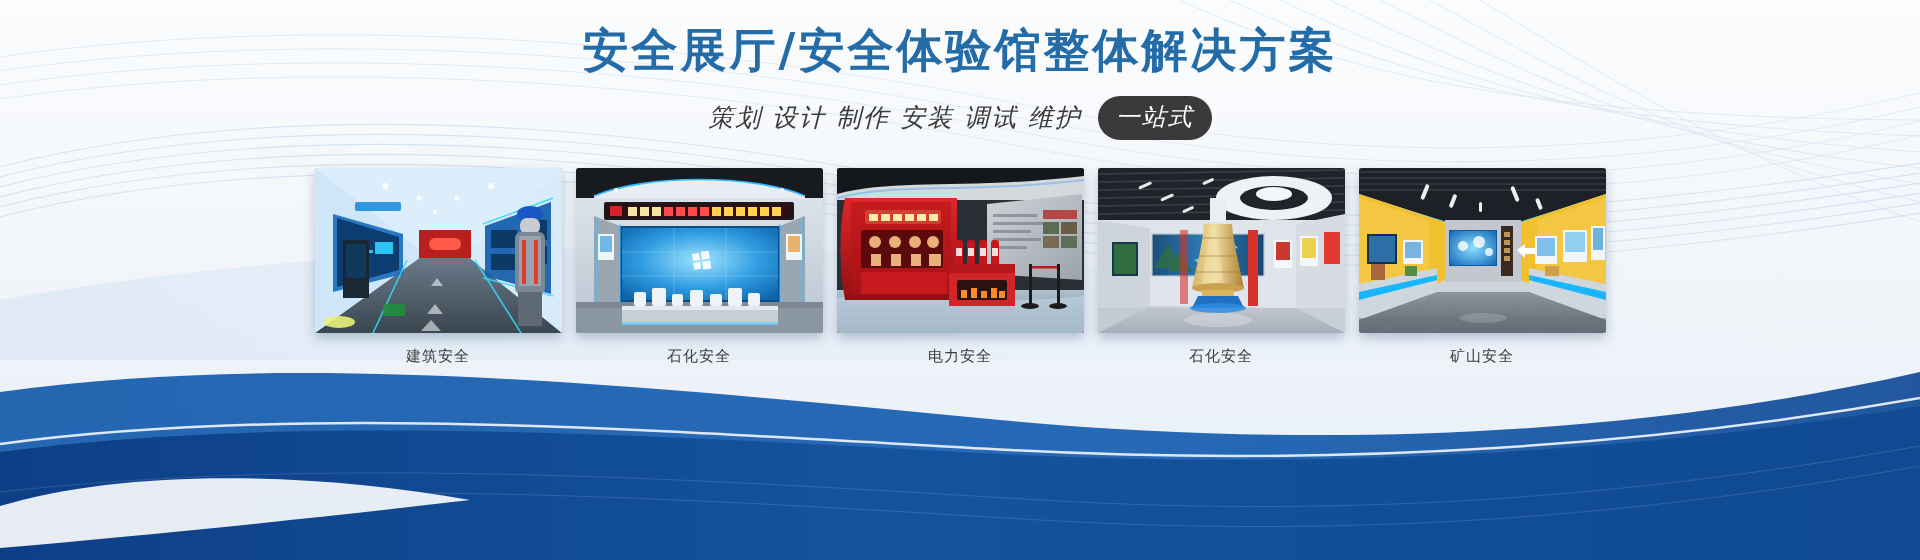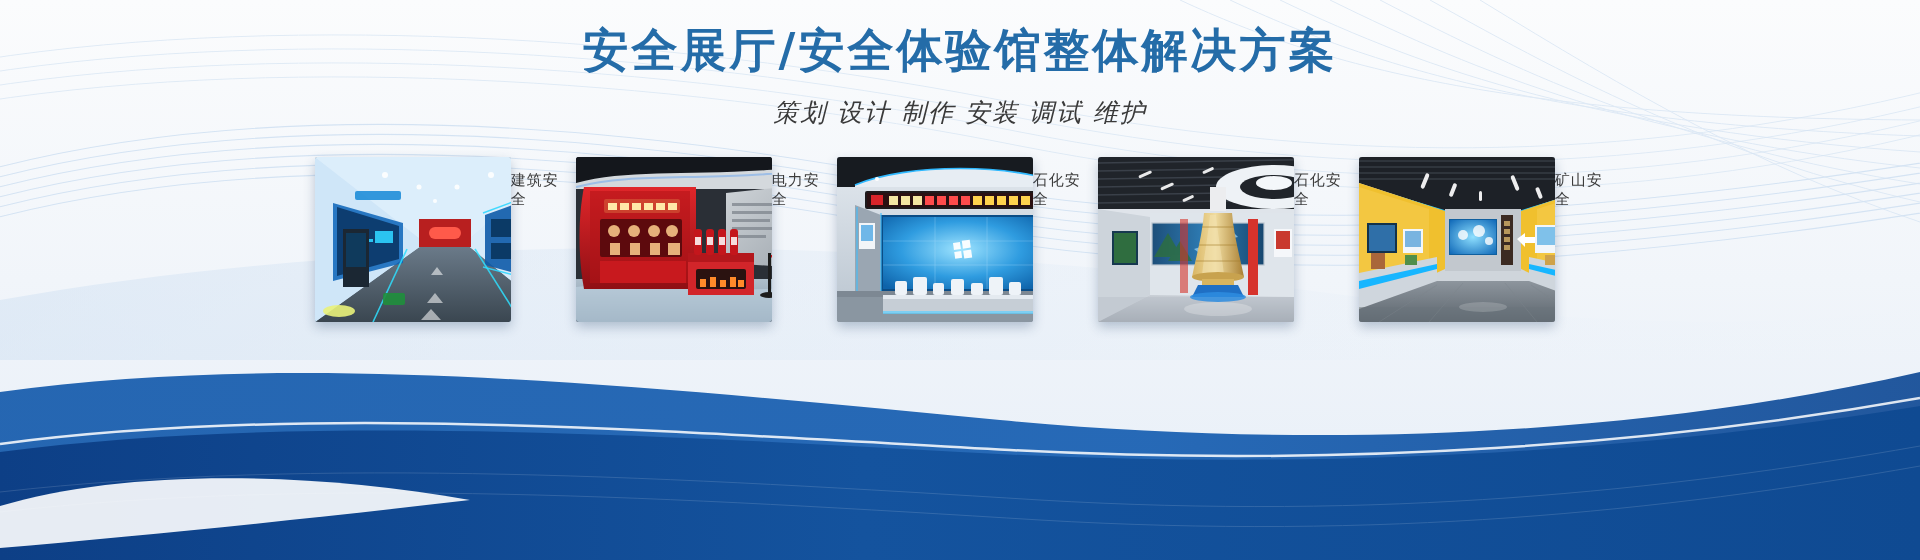--- a/index.html
+++ b/index.html
@@ -82,21 +82,22 @@
   .cards {
     margin-top: 28px;
     display: flex;
     gap: 14px;
     align-items: flex-start;
   }
 
   .card {
     width: 247px;
     display: flex;
-    flex-direction: row;
+    flex-direction: column;
+    align-items: center;
   }
 
   .card-thumb {
     width: 247px;
     height: 165px;
     border-radius: 3px;
     overflow: hidden;
     position: relative;
     box-shadow: 0 5px 12px rgba(30, 60, 100, 0.28);
     background: #20303f;
@@ -188,20 +189,21 @@
       <path d="M0,512 C 320,476 680,498 1040,520 C 1380,540 1660,512 1920,466"></path>
     </g>
   </svg>
 
   <div class="content">
 
     <div class="title">安全展厅/安全体验馆整体解决方案</div>
 
     <div class="subtitle-row">
       <span class="subtitle-text">策划 设计 制作 安装 调试 维护</span>
+      <span class="subtitle-badge">一站式</span>
     </div>
 
     <div class="cards">
 
       <div class="card">
         <div class="card-thumb">
           <svg viewBox="0 0 247 165" preserveAspectRatio="none" aria-hidden="true">
             <defs>
               <linearGradient id="c1wall" x1="0" y1="0" x2="0" y2="1">
                 <stop offset="0%" stop-color="#e8f4ff"></stop>
@@ -273,125 +275,20 @@
             </g>
             <rect x="68" y="136" width="22" height="12" rx="2" fill="#1f8f3c" opacity="0.9"></rect>
             <g fill="#ffffff" opacity="0.55">
               <polygon points="122,110 128,118 116,118"></polygon>
               <polygon points="120,136 128,146 112,146"></polygon>
               <polygon points="116,152 126,163 106,163"></polygon>
             </g>
           </svg>
         </div>
         <div class="card-caption">建筑安全</div>
-      </div>
-
-      <div class="card">
-        <div class="card-thumb">
-          <svg viewBox="0 0 247 165" preserveAspectRatio="none" aria-hidden="true">
-            <defs>
-              <linearGradient id="c2red" x1="0" y1="0" x2="0" y2="1">
-                <stop offset="0%" stop-color="#e0262a"></stop>
-                  <stop offset="100%" stop-color="#8f0f14"></stop>
-              </linearGradient>
-              <linearGradient id="c2floor" x1="0" y1="0" x2="0" y2="1">
-                <stop offset="0%" stop-color="#aebecb"></stop>
-                  <stop offset="100%" stop-color="#8094a5"></stop>
-              </linearGradient>
-              <linearGradient id="c2screen" x1="0" y1="0" x2="1" y2="1">
-                <stop offset="0%" stop-color="#cfd4d8"></stop>
-                  <stop offset="100%" stop-color="#9ba3ab"></stop>
-              </linearGradient>
-            </defs>
-            <rect width="247" height="165" fill="#2a2f36"></rect>
-
-            <rect x="0" y="0" width="247" height="32" fill="#14171c"></rect>
-            <path d="M0,26 C 60,10 130,22 247,8 L247,32 L0,32 Z" fill="#e9eef3" opacity="0.9"></path>
-            <path d="M0,30 C 60,14 130,26 247,12" stroke="#8fb7e8" fill="none" stroke-width="2" opacity="0.8"></path>
-
-            <rect x="0" y="122" width="247" height="43" fill="url(#c2floor)"></rect>
-            <path d="M0,130 C 60,124 130,140 247,128 L247,165 L0,165 Z" fill="#c3d7e6" opacity="0.55"></path>
-
-            <path d="M8,30 L120,30 L120,132 L8,132 C 2,100 2,60 8,30 Z" fill="url(#c2red)"></path>
-            <rect x="14" y="34" width="100" height="92" fill="#b31418" opacity="0.55"></rect>
-
-            <rect x="28" y="42" width="76" height="14" rx="2" fill="#ffd36b" opacity="0.22"></rect>
-            <g fill="#ffe9a8">
-              <rect x="32" y="46" width="9" height="7"></rect>
-                <rect x="44" y="46" width="9" height="7"></rect>
-              <rect x="56" y="46" width="9" height="7"></rect>
-                <rect x="68" y="46" width="9" height="7"></rect>
-              <rect x="80" y="46" width="9" height="7"></rect>
-                <rect x="92" y="46" width="9" height="7"></rect>
-            </g>
-
-            <g fill="#5d0a0d">
-              <rect x="24" y="62" width="82" height="38" rx="2"></rect>
-            </g>
-            <g fill="#ffcf8d" opacity="0.85">
-              <circle cx="38" cy="74" r="6"></circle>
-                <circle cx="58" cy="74" r="6"></circle>
-              <circle cx="78" cy="74" r="6"></circle>
-                <circle cx="96" cy="74" r="6"></circle>
-              <rect x="34" y="86" width="10" height="12"></rect>
-                <rect x="54" y="86" width="10" height="12"></rect>
-              <rect x="74" y="86" width="10" height="12"></rect>
-                <rect x="92" y="86" width="12" height="12"></rect>
-            </g>
-            <rect x="24" y="104" width="86" height="22" fill="#c8191e"></rect>
-
-            <polygon points="150,36 245,26 245,112 150,106" fill="url(#c2screen)"></polygon>
-            <g fill="#7e858d" opacity="0.75">
-              <rect x="156" y="46" width="44" height="3"></rect>
-                <rect x="156" y="54" width="52" height="3"></rect>
-              <rect x="156" y="62" width="38" height="3"></rect>
-                <rect x="156" y="70" width="48" height="3"></rect>
-              <rect x="156" y="78" width="34" height="3"></rect>
-            </g>
-            <g>
-              <rect x="206" y="42" width="34" height="9" fill="#b42b2b" opacity="0.8"></rect>
-              <rect x="206" y="54" width="16" height="12" fill="#5c6b52"></rect>
-              <rect x="224" y="54" width="16" height="12" fill="#6b5c4a"></rect>
-              <rect x="206" y="68" width="16" height="12" fill="#7a6a50"></rect>
-              <rect x="224" y="68" width="16" height="12" fill="#5f6e58"></rect>
-            </g>
-
-            <rect x="112" y="96" width="66" height="42" fill="#d2252a"></rect>
-            <rect x="112" y="96" width="66" height="9" fill="#b4171c"></rect>
-            <rect x="120" y="112" width="50" height="20" rx="2" fill="#2a1210"></rect>
-            <g fill="#ff8a2a">
-              <rect x="124" y="122" width="6" height="8"></rect>
-                <rect x="134" y="120" width="6" height="10"></rect>
-              <rect x="144" y="123" width="6" height="7"></rect>
-                <rect x="154" y="120" width="6" height="10"></rect>
-              <rect x="162" y="123" width="6" height="7"></rect>
-            </g>
-            <g fill="#c4161c">
-              <rect x="118" y="72" width="8" height="26" rx="3"></rect>
-                <rect x="130" y="72" width="8" height="26" rx="3"></rect>
-              <rect x="142" y="72" width="8" height="26" rx="3"></rect>
-                <rect x="154" y="72" width="8" height="26" rx="3"></rect>
-            </g>
-            <g fill="#ffffff" opacity="0.85">
-              <rect x="119" y="80" width="6" height="8"></rect>
-                <rect x="131" y="80" width="6" height="8"></rect>
-              <rect x="143" y="80" width="6" height="8"></rect>
-                <rect x="155" y="80" width="6" height="8"></rect>
-            </g>
-
-            <g fill="#1c1c1c">
-              <rect x="192" y="96" width="3" height="40"></rect>
-                <ellipse cx="193" cy="138" rx="9" ry="3"></ellipse>
-              <rect x="220" y="96" width="3" height="40"></rect>
-                <ellipse cx="221" cy="138" rx="9" ry="3"></ellipse>
-            </g>
-            <rect x="195" y="98" width="25" height="2.5" fill="#c4161c"></rect>
-          </svg>
-        </div>
-        <div class="card-caption">电力安全</div>
       </div>
 
       <div class="card">
         <div class="card-thumb">
           <svg viewBox="0 0 247 165" preserveAspectRatio="none" aria-hidden="true">
             <defs>
               <radialGradient id="c3win" cx="50%" cy="45%" r="70%">
                 <stop offset="0%" stop-color="#9fe4ff"></stop>
                 <stop offset="55%" stop-color="#2f9ce0"></stop>
                 <stop offset="100%" stop-color="#0e63aa"></stop>
@@ -481,20 +378,125 @@
             <rect x="46" y="154" width="156" height="3" fill="#5fd0ff" opacity="0.7"></rect>
           </svg>
         </div>
         <div class="card-caption">石化安全</div>
       </div>
 
       <div class="card">
         <div class="card-thumb">
           <svg viewBox="0 0 247 165" preserveAspectRatio="none" aria-hidden="true">
             <defs>
+              <linearGradient id="c2red" x1="0" y1="0" x2="0" y2="1">
+                <stop offset="0%" stop-color="#e0262a"></stop>
+                  <stop offset="100%" stop-color="#8f0f14"></stop>
+              </linearGradient>
+              <linearGradient id="c2floor" x1="0" y1="0" x2="0" y2="1">
+                <stop offset="0%" stop-color="#aebecb"></stop>
+                  <stop offset="100%" stop-color="#8094a5"></stop>
+              </linearGradient>
+              <linearGradient id="c2screen" x1="0" y1="0" x2="1" y2="1">
+                <stop offset="0%" stop-color="#cfd4d8"></stop>
+                  <stop offset="100%" stop-color="#9ba3ab"></stop>
+              </linearGradient>
+            </defs>
+            <rect width="247" height="165" fill="#2a2f36"></rect>
+
+            <rect x="0" y="0" width="247" height="32" fill="#14171c"></rect>
+            <path d="M0,26 C 60,10 130,22 247,8 L247,32 L0,32 Z" fill="#e9eef3" opacity="0.9"></path>
+            <path d="M0,30 C 60,14 130,26 247,12" stroke="#8fb7e8" fill="none" stroke-width="2" opacity="0.8"></path>
+
+            <rect x="0" y="122" width="247" height="43" fill="url(#c2floor)"></rect>
+            <path d="M0,130 C 60,124 130,140 247,128 L247,165 L0,165 Z" fill="#c3d7e6" opacity="0.55"></path>
+
+            <path d="M8,30 L120,30 L120,132 L8,132 C 2,100 2,60 8,30 Z" fill="url(#c2red)"></path>
+            <rect x="14" y="34" width="100" height="92" fill="#b31418" opacity="0.55"></rect>
+
+            <rect x="28" y="42" width="76" height="14" rx="2" fill="#ffd36b" opacity="0.22"></rect>
+            <g fill="#ffe9a8">
+              <rect x="32" y="46" width="9" height="7"></rect>
+                <rect x="44" y="46" width="9" height="7"></rect>
+              <rect x="56" y="46" width="9" height="7"></rect>
+                <rect x="68" y="46" width="9" height="7"></rect>
+              <rect x="80" y="46" width="9" height="7"></rect>
+                <rect x="92" y="46" width="9" height="7"></rect>
+            </g>
+
+            <g fill="#5d0a0d">
+              <rect x="24" y="62" width="82" height="38" rx="2"></rect>
+            </g>
+            <g fill="#ffcf8d" opacity="0.85">
+              <circle cx="38" cy="74" r="6"></circle>
+                <circle cx="58" cy="74" r="6"></circle>
+              <circle cx="78" cy="74" r="6"></circle>
+                <circle cx="96" cy="74" r="6"></circle>
+              <rect x="34" y="86" width="10" height="12"></rect>
+                <rect x="54" y="86" width="10" height="12"></rect>
+              <rect x="74" y="86" width="10" height="12"></rect>
+                <rect x="92" y="86" width="12" height="12"></rect>
+            </g>
+            <rect x="24" y="104" width="86" height="22" fill="#c8191e"></rect>
+
+            <polygon points="150,36 245,26 245,112 150,106" fill="url(#c2screen)"></polygon>
+            <g fill="#7e858d" opacity="0.75">
+              <rect x="156" y="46" width="44" height="3"></rect>
+                <rect x="156" y="54" width="52" height="3"></rect>
+              <rect x="156" y="62" width="38" height="3"></rect>
+                <rect x="156" y="70" width="48" height="3"></rect>
+              <rect x="156" y="78" width="34" height="3"></rect>
+            </g>
+            <g>
+              <rect x="206" y="42" width="34" height="9" fill="#b42b2b" opacity="0.8"></rect>
+              <rect x="206" y="54" width="16" height="12" fill="#5c6b52"></rect>
+              <rect x="224" y="54" width="16" height="12" fill="#6b5c4a"></rect>
+              <rect x="206" y="68" width="16" height="12" fill="#7a6a50"></rect>
+              <rect x="224" y="68" width="16" height="12" fill="#5f6e58"></rect>
+            </g>
+
+            <rect x="112" y="96" width="66" height="42" fill="#d2252a"></rect>
+            <rect x="112" y="96" width="66" height="9" fill="#b4171c"></rect>
+            <rect x="120" y="112" width="50" height="20" rx="2" fill="#2a1210"></rect>
+            <g fill="#ff8a2a">
+              <rect x="124" y="122" width="6" height="8"></rect>
+                <rect x="134" y="120" width="6" height="10"></rect>
+              <rect x="144" y="123" width="6" height="7"></rect>
+                <rect x="154" y="120" width="6" height="10"></rect>
+              <rect x="162" y="123" width="6" height="7"></rect>
+            </g>
+            <g fill="#c4161c">
+              <rect x="118" y="72" width="8" height="26" rx="3"></rect>
+                <rect x="130" y="72" width="8" height="26" rx="3"></rect>
+              <rect x="142" y="72" width="8" height="26" rx="3"></rect>
+                <rect x="154" y="72" width="8" height="26" rx="3"></rect>
+            </g>
+            <g fill="#ffffff" opacity="0.85">
+              <rect x="119" y="80" width="6" height="8"></rect>
+                <rect x="131" y="80" width="6" height="8"></rect>
+              <rect x="143" y="80" width="6" height="8"></rect>
+                <rect x="155" y="80" width="6" height="8"></rect>
+            </g>
+
+            <g fill="#1c1c1c">
+              <rect x="192" y="96" width="3" height="40"></rect>
+                <ellipse cx="193" cy="138" rx="9" ry="3"></ellipse>
+              <rect x="220" y="96" width="3" height="40"></rect>
+                <ellipse cx="221" cy="138" rx="9" ry="3"></ellipse>
+            </g>
+            <rect x="195" y="98" width="25" height="2.5" fill="#c4161c"></rect>
+          </svg>
+        </div>
+        <div class="card-caption">电力安全</div>
+      </div>
+
+      <div class="card">
+        <div class="card-thumb">
+          <svg viewBox="0 0 247 165" preserveAspectRatio="none" aria-hidden="true">
+            <defs>
               <linearGradient id="c4bell" x1="0" y1="0" x2="1" y2="0">
                 <stop offset="0%" stop-color="#d9b563"></stop>
                   <stop offset="45%" stop-color="#f0dca0"></stop>
                 <stop offset="100%" stop-color="#a97f32"></stop>
               </linearGradient>
               <linearGradient id="c4mural" x1="0" y1="0" x2="1" y2="0">
                 <stop offset="0%" stop-color="#1d4f7a"></stop>
                   <stop offset="50%" stop-color="#2f7fb8"></stop>
                 <stop offset="100%" stop-color="#17466e"></stop>
               </linearGradient>

